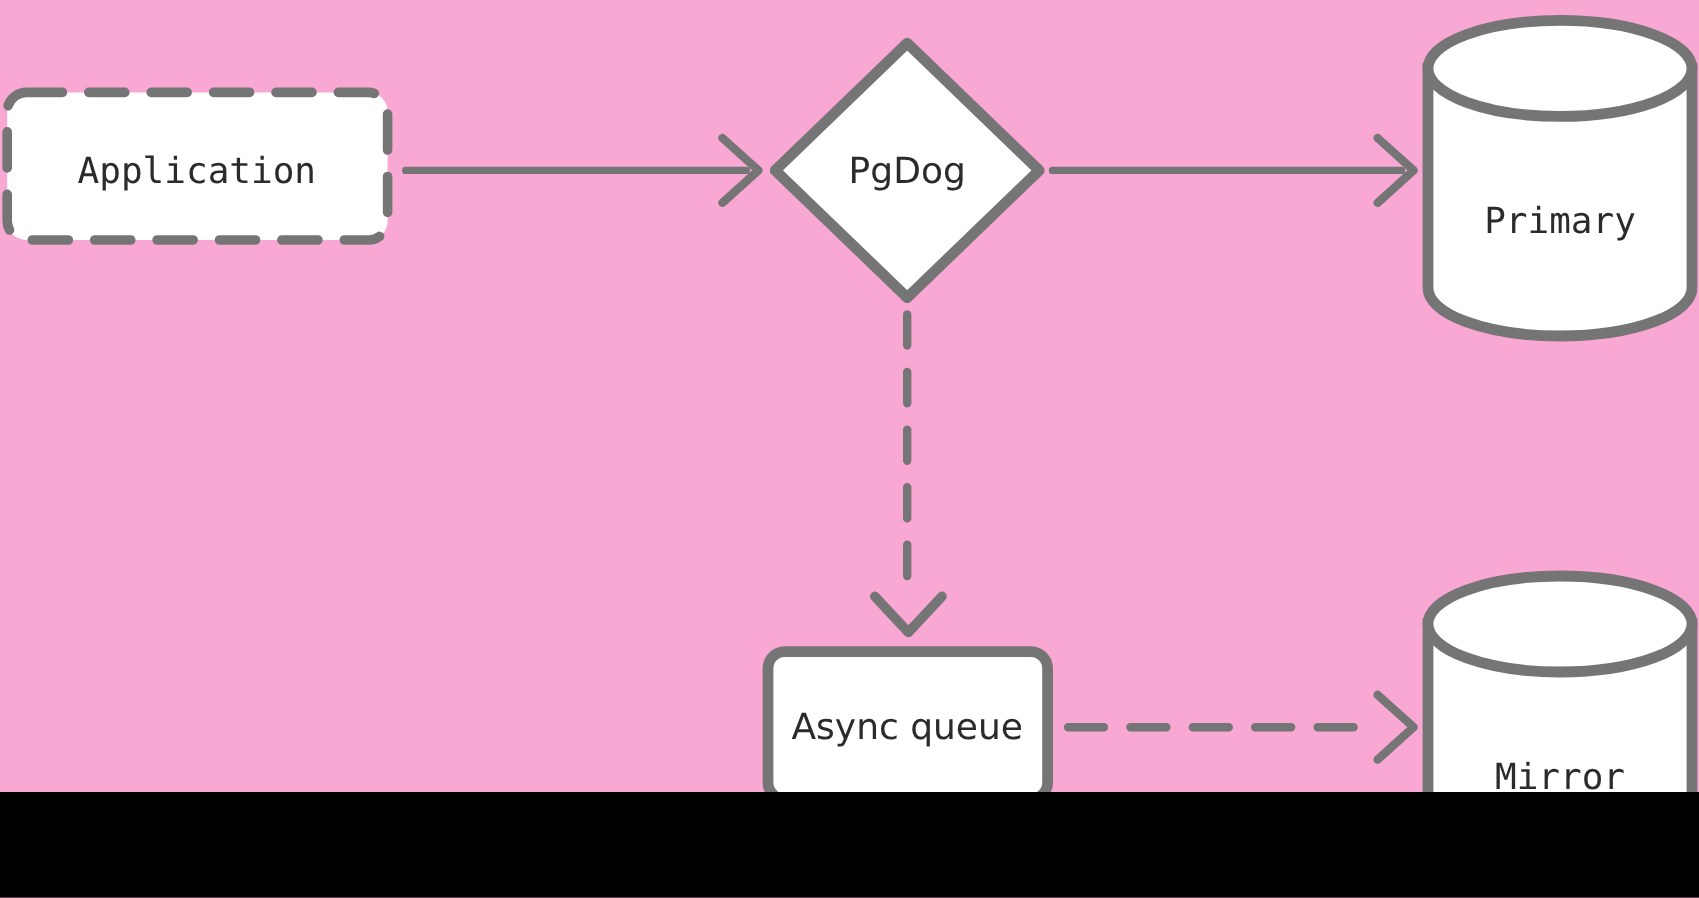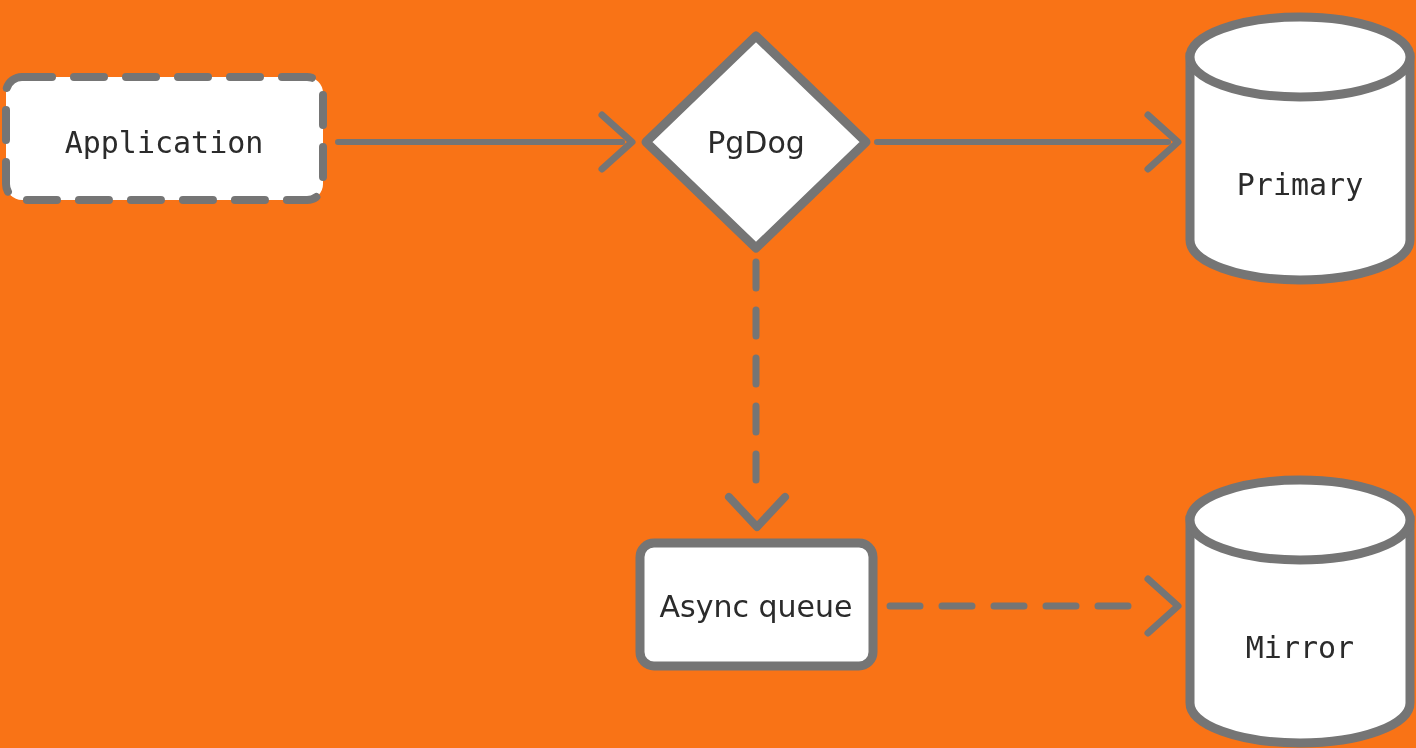--- a/index.html
+++ b/index.html
@@ -3,22 +3,22 @@
 <meta charset="utf-8">
 <style>
   html, body {
     margin: 0;
     padding: 0;
     background: #000000;
   }
   #canvas {
     position: relative;
     width: 1416px;
-    height: 748px;
-    background: #f97316;
+    height: 660px;
+    background: #f9a8d4;
     overflow: hidden;
   }
   svg#diagram {
     position: absolute;
     left: 0;
     top: 0;
     width: 1416px;
     height: 748px;
     display: block;
   }

